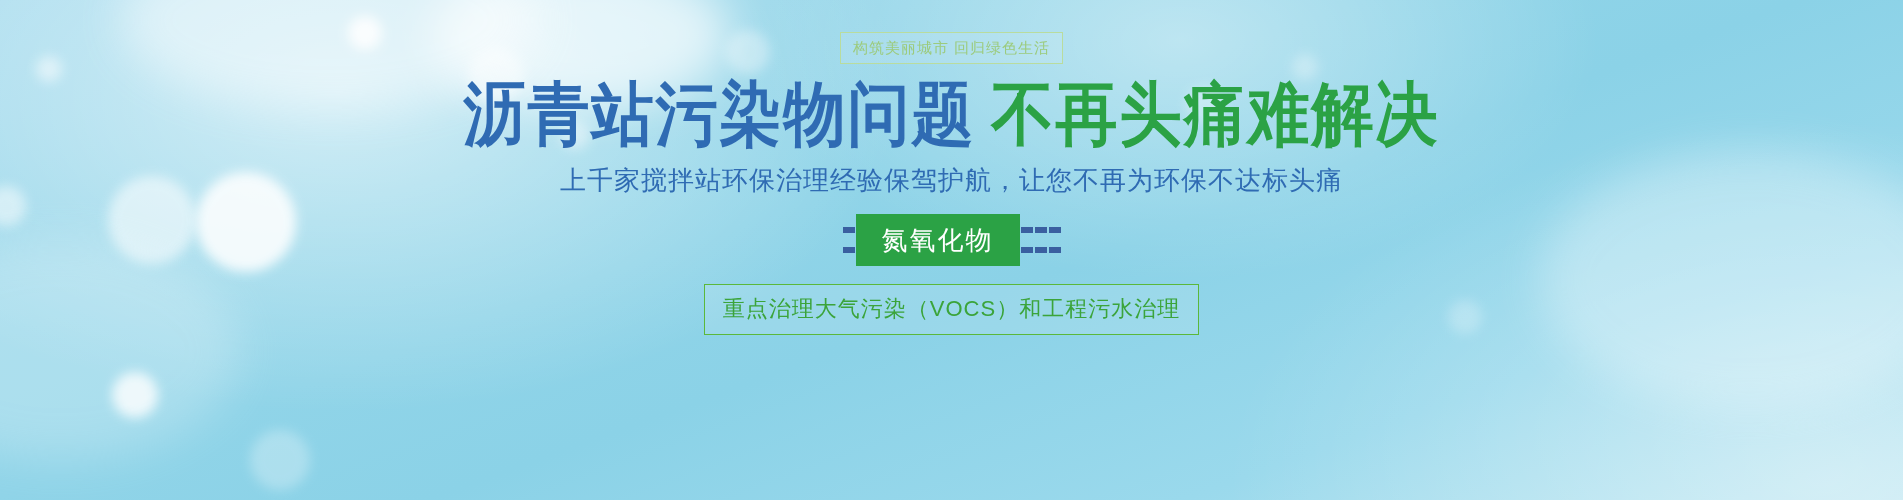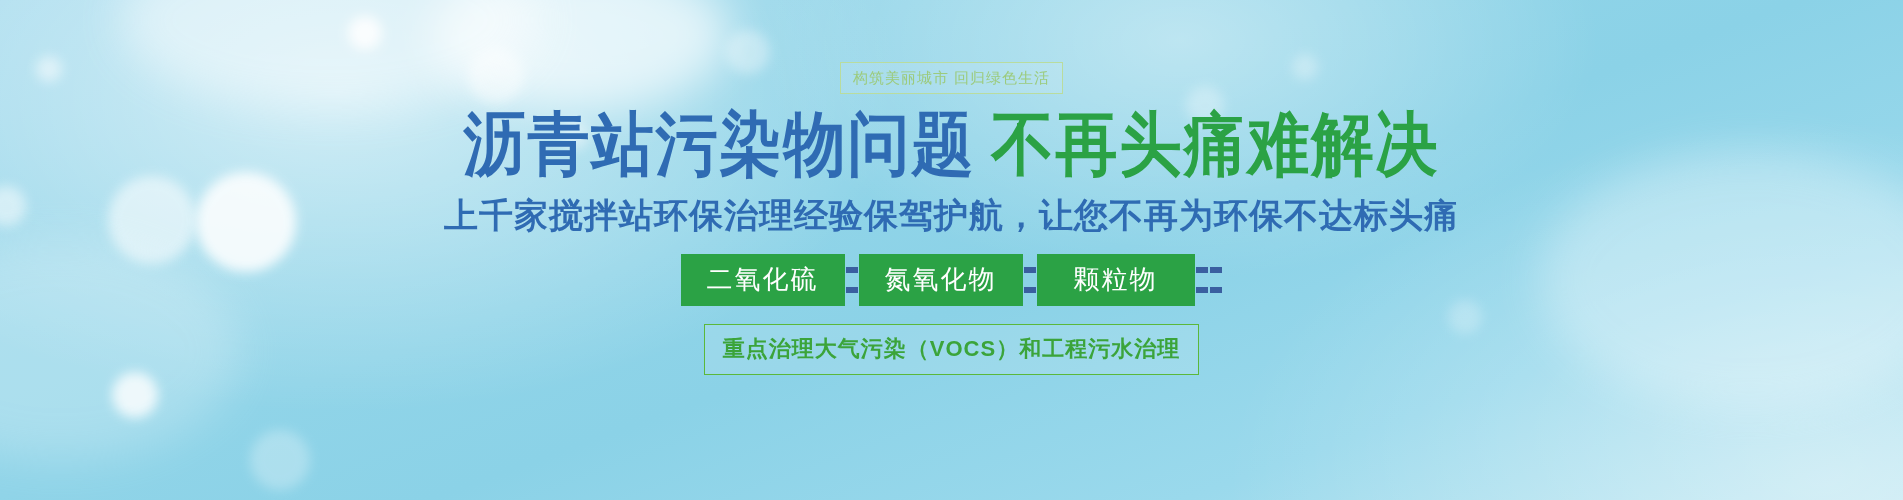--- a/index.html
+++ b/index.html
@@ -22,21 +22,21 @@
 
   
   .bokeh{ position:absolute; inset:0; pointer-events:none; }
   .bk{ position:absolute; border-radius:50%; background:#ffffff; filter:blur(6px); }
 
   .cloud{ position:absolute; border-radius:50%; background:rgba(255,255,255,.65); filter:blur(22px);}
 
   .content{
     position:absolute; inset:0;
     display:flex; flex-direction:column; align-items:center;
-    padding-top:62px;
+    padding-top:32px;
   }
 
   
   .tagline{
     border:1px solid #b9dc9e;
     color:#9ccb7d;
     font-size:15px;
     line-height:1;
     padding:7px 12px 8px;
     letter-spacing:1px;
@@ -56,25 +56,24 @@
     transform:scaleY(1.12);
     transform-origin:center top;
   }
   .hl-blue{ color:#2f6bb3; }
   .hl-green{ color:#2ba245; margin-left:16px; }
 
   
   .subhead{
     margin-top:20px;
     color:#2f6bb3;
-    font-size:34px;
+    font-size:26px;
     line-height:1.2;
     letter-spacing:1px;
     white-space:nowrap;
-    font-weight:bold;
   }
 
   
   .tagrow{
     margin-top:18px;
     display:flex;
     align-items:stretch;
     height:52px;
   }
   .tag{
@@ -103,21 +102,20 @@
   
   .bottombox{
     margin-top:18px;
     border:1px solid #5bb83a;
     color:#3ba43a;
     font-size:22px;
     letter-spacing:1px;
     padding:9px 18px 10px;
     background:rgba(255,255,255,0.12);
     white-space:nowrap;
-    font-weight:bold;
   }
 </style>
 </head>
 <body>
 
 <div class="banner">
 
   <div class="bokeh">
     <span class="bk" style="left:108px;  top:176px; width:88px;  height:88px;  opacity:.55;"></span>
     <span class="bk" style="left:196px;  top:172px; width:100px; height:100px; opacity:.85;"></span>
@@ -142,31 +140,29 @@
 
     <div class="tagline">构筑美丽城市 回归绿色生活</div>
 
     <div class="headline">
       <span class="hl-blue">沥青站污染物问题</span><span class="hl-green">不再头痛难解决</span>
     </div>
 
     <div class="subhead">上千家搅拌站环保治理经验保驾护航，让您不再为环保不达标头痛</div>
 
     <div class="tagrow">
-      <div class="tag">二氧化硫</div>
       <div class="sep">
           <i class="top"></i>
           <i class="bot"></i>
         </div>
       <div class="tag">氮氧化物</div>
       <div class="sep">
           <i class="top"></i>
           <i class="bot"></i>
         </div>
-      <div class="tag">颗粒物</div>
       <div class="sep">
           <i class="top"></i>
           <i class="bot"></i>
         </div>
       <div class="sep">
           <i class="top"></i>
           <i class="bot"></i>
         </div>
     </div>
 

